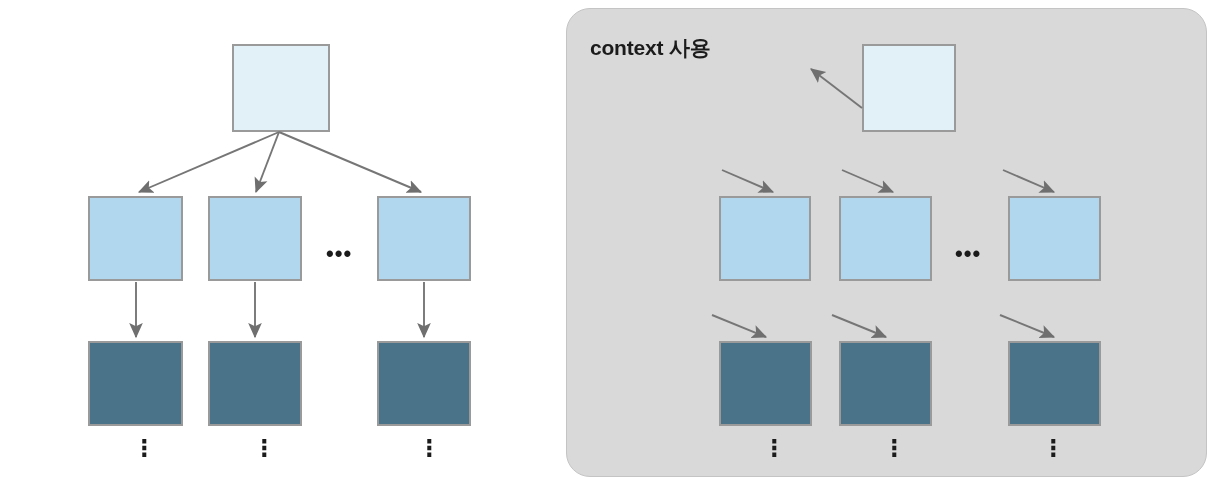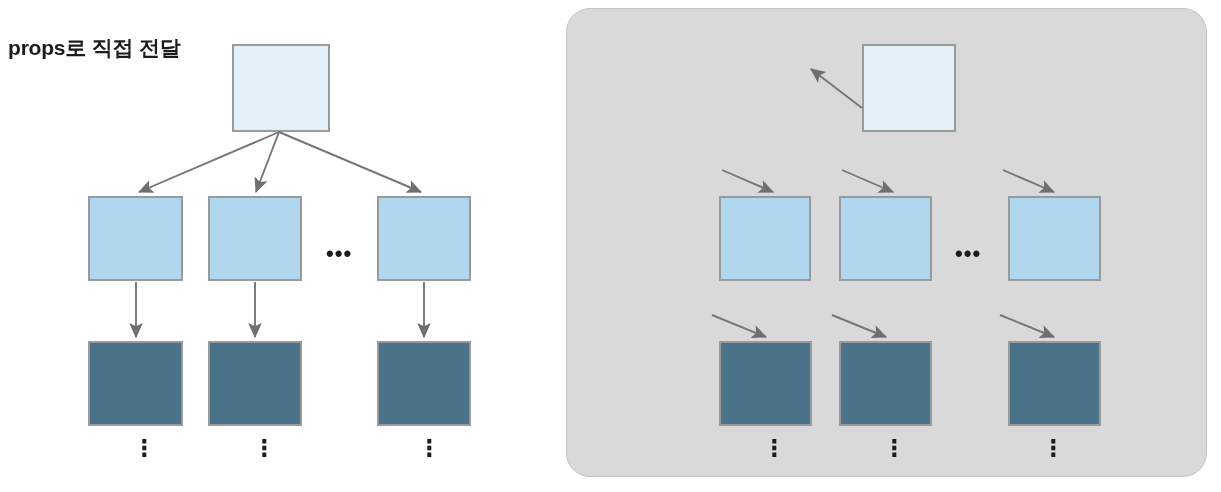--- a/index.html
+++ b/index.html
@@ -80,21 +80,21 @@
     pointer-events: none;
   }
 </style>
 </head>
 <body>
 
 <div id="canvas">
 
   <div class="panel"></div>
 
-  <div class="caption caption-left">props로 직접 전달</div>
+  <div class="caption caption-right">context 사용</div>
 
   <div class="node root" style="left:232px;top:44px;width:98px;height:88px;"></div>
   <div class="node mid" style="left:88px;top:196px;width:95px;height:85px;"></div>
   <div class="node mid" style="left:208px;top:196px;width:94px;height:85px;"></div>
   <div class="node mid" style="left:377px;top:196px;width:94px;height:85px;"></div>
   <div class="node leaf" style="left:88px;top:341px;width:95px;height:85px;"></div>
   <div class="node leaf" style="left:208px;top:341px;width:94px;height:85px;"></div>
   <div class="node leaf" style="left:377px;top:341px;width:94px;height:85px;"></div>
 
   <div class="node root" style="left:862px;top:44px;width:94px;height:88px;"></div>

